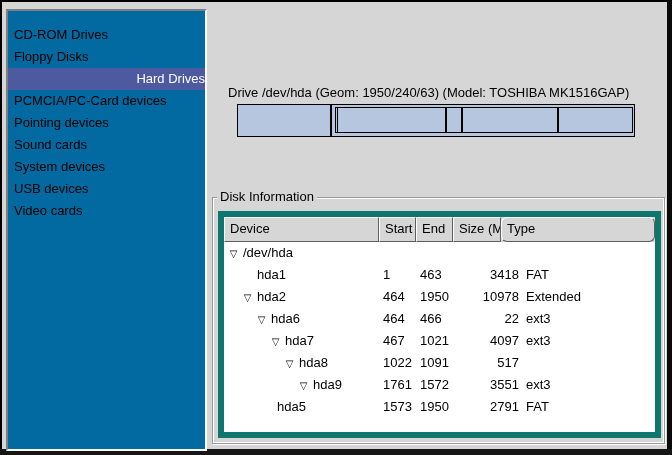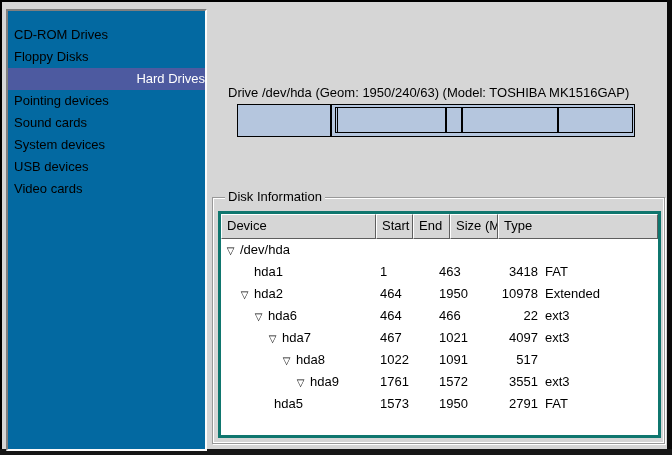--- a/index.html
+++ b/index.html
@@ -40,44 +40,44 @@
   .pbar-seg-inner.divided{border-right:2px solid #000;}
   .pbar-seg-inner.thin-divide{border-right:1px solid #000;}
 
   
   .frame{
     position:absolute;left:212px;top:197px;width:453px;height:247px;
     box-sizing:border-box;border:1px solid #999;
     box-shadow:inset 1px 1px 0 #fff, inset -1px -1px 0 #fff, 1px 1px 0 #fff;
   }
   .frame-title{
-    position:absolute;left:12px;top:-9px;background:#d6d6d6;
+    position:absolute;left:4px;top:-9px;background:#d6d6d6;
     padding:0 3px;white-space:nowrap;
   }
 
   
   .dtable{
     position:absolute;left:218px;top:211px;width:443px;height:227px;
-    background:#fff;border:3px solid #0f766e;box-sizing:border-box;overflow:hidden;
+    background:#fff;border:6px solid #0f766e;box-sizing:border-box;overflow:hidden;
   }
   .thead{display:flex;height:25px;background:#d6d6d6;}
   .th{
     box-sizing:border-box;border:1px solid;border-color:#fff #5e5e5e #5e5e5e #fff;
     padding:3px 0 0 5px;white-space:nowrap;overflow:hidden;cursor:default;
   }
   .th-device{width:155px;}
   .th-start{width:37px;}
   .th-end{width:37px;}
   .th-size{width:48px;}
-  .th-type{flex:1;}
+  .th-type{flex:1;border-radius:6px;}
   .tr{display:flex;height:22px;line-height:22px;cursor:default;}
   .td{box-sizing:border-box;white-space:nowrap;overflow:hidden;}
   .td-device{width:155px;display:flex;align-items:center;}
   .td-start{width:37px;padding-left:4px;}
-  .td-end{width:37px;padding-left:4px;margin-left:22px;}
+  .td-end{width:37px;padding-left:4px;}
   .td-size{width:69px;text-align:right;padding-right:3px;}
   .td-type{flex:1;padding-left:4px;}
   .lvl0{padding-left:4px;}  .lvl1{padding-left:18px;} .lvl2{padding-left:32px;}
   .lvl3{padding-left:46px;} .lvl4{padding-left:60px;} .lvl5{padding-left:74px;}
   .lvl6{padding-left:38px;}
   .expander{
     display:inline-block;width:11px;margin-right:4px;font-size:10px;
     line-height:11px;text-align:center;flex:0 0 11px;
   }
   .expander-spacer{display:inline-block;width:15px;flex:0 0 15px;}
@@ -88,20 +88,21 @@
 <div class="screen">
   <div class="edge-top"></div>
   <div class="edge-left"></div>
   <div class="edge-right"></div>
   <div class="edge-bottom"></div>
 
   <div class="sidebar">
     <div class="sidebar-item">CD-ROM Drives</div>
     <div class="sidebar-item">Floppy Disks</div>
     <div class="sidebar-item selected" style="background: rgb(77, 90, 160); color: rgb(255, 255, 255);">Hard Drives</div>
+    <div class="sidebar-item">PCMCIA/PC-Card devices</div>
     <div class="sidebar-item">Pointing devices</div>
     <div class="sidebar-item">Sound cards</div>
     <div class="sidebar-item">System devices</div>
     <div class="sidebar-item">USB devices</div>
     <div class="sidebar-item">Video cards</div>
   </div>
 
   <div class="drive-label">Drive /dev/hda (Geom: 1950/240/63) (Model: TOSHIBA MK1516GAP)</div>
 
   <div class="pbar">

